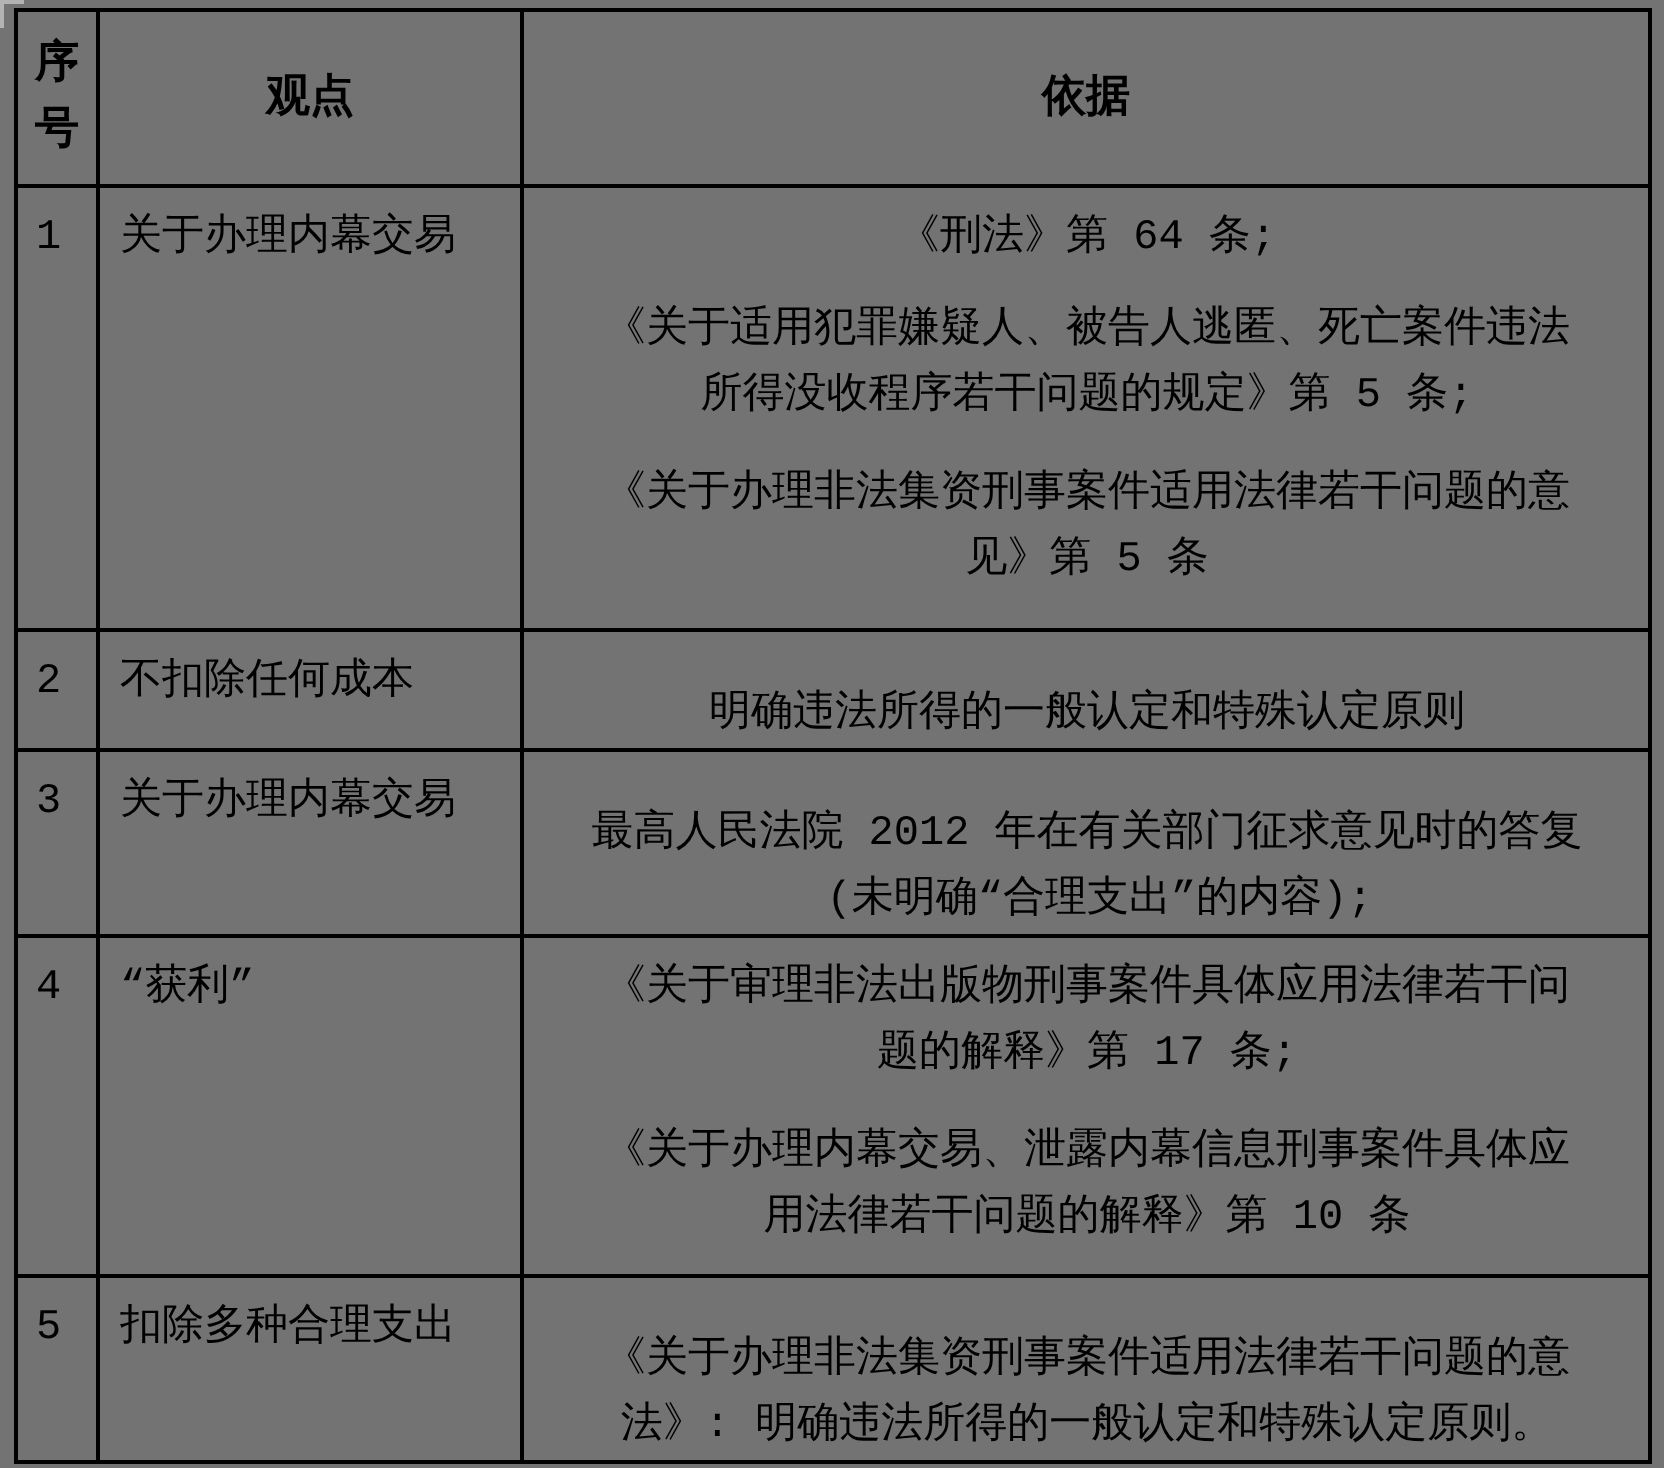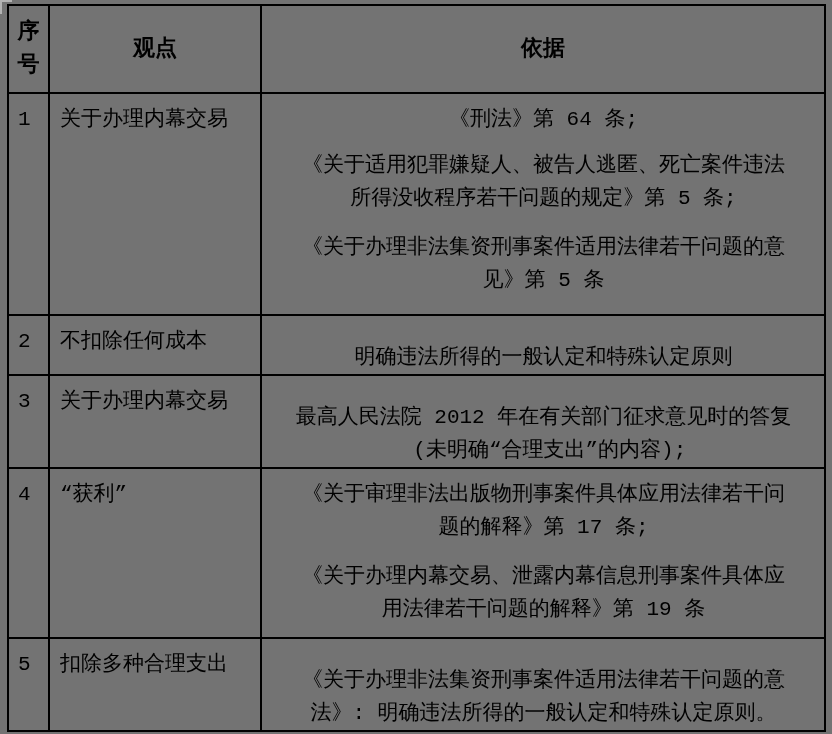--- a/index.html
+++ b/index.html
@@ -147,21 +147,21 @@
 
     <tr class="r-4">
       <td class="cell-num">4</td>
       <td class="cell-view">
         <span class="view-text">“获利”</span>
       </td>
       <td class="cell-basis">
             <p class="para">《关于审理非法出版物刑事案件具体应用法律若干问
 题的解释》第 17 条;</p>
             <p class="para">《关于办理内幕交易、泄露内幕信息刑事案件具体应
-用法律若干问题的解释》第 19 条</p>
+用法律若干问题的解释》第 10 条</p>
           </td>
     </tr>
 
     <tr class="r-5">
       <td class="cell-num">5</td>
       <td class="cell-view">
         <span class="view-text">扣除多种合理支出</span>
       </td>
       <td class="cell-basis">
             <p class="para">《关于办理非法集资刑事案件适用法律若干问题的意

